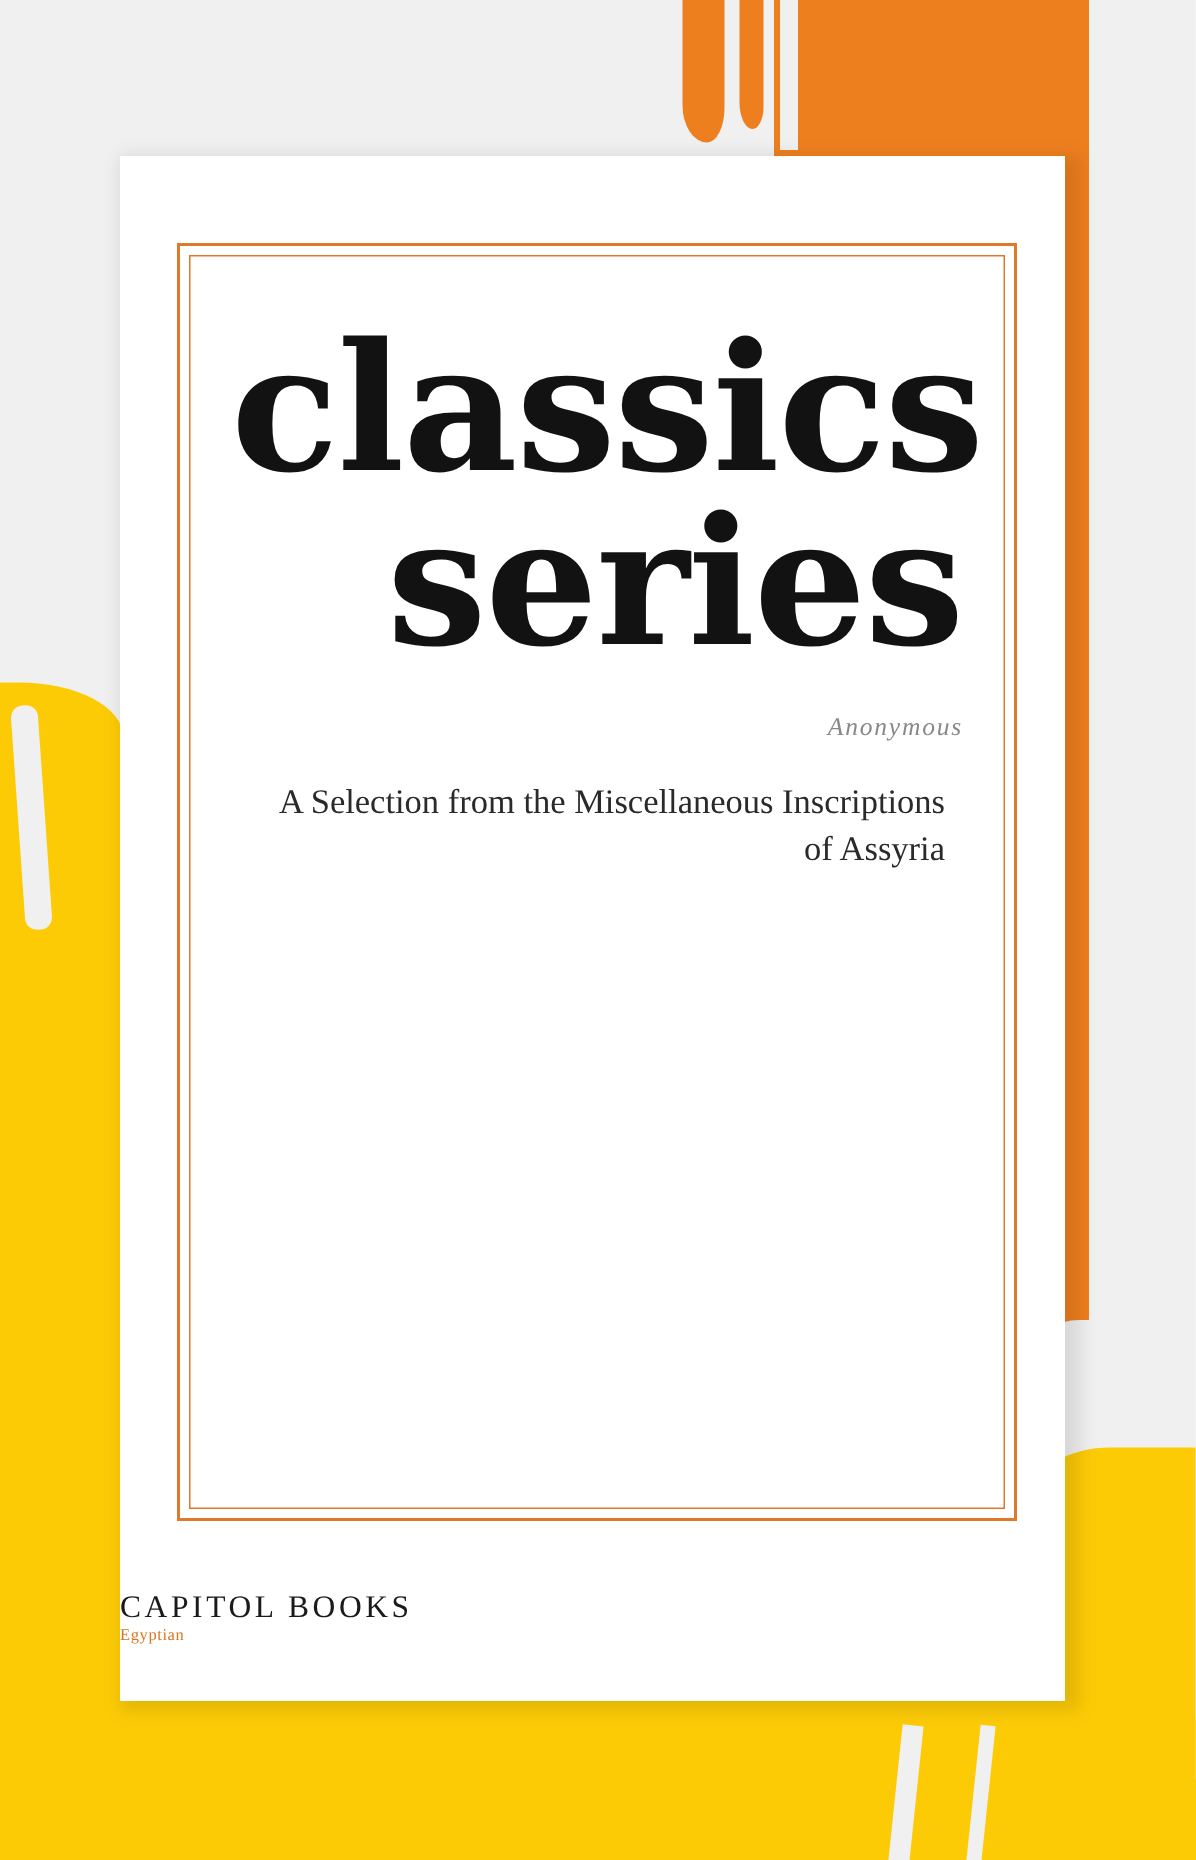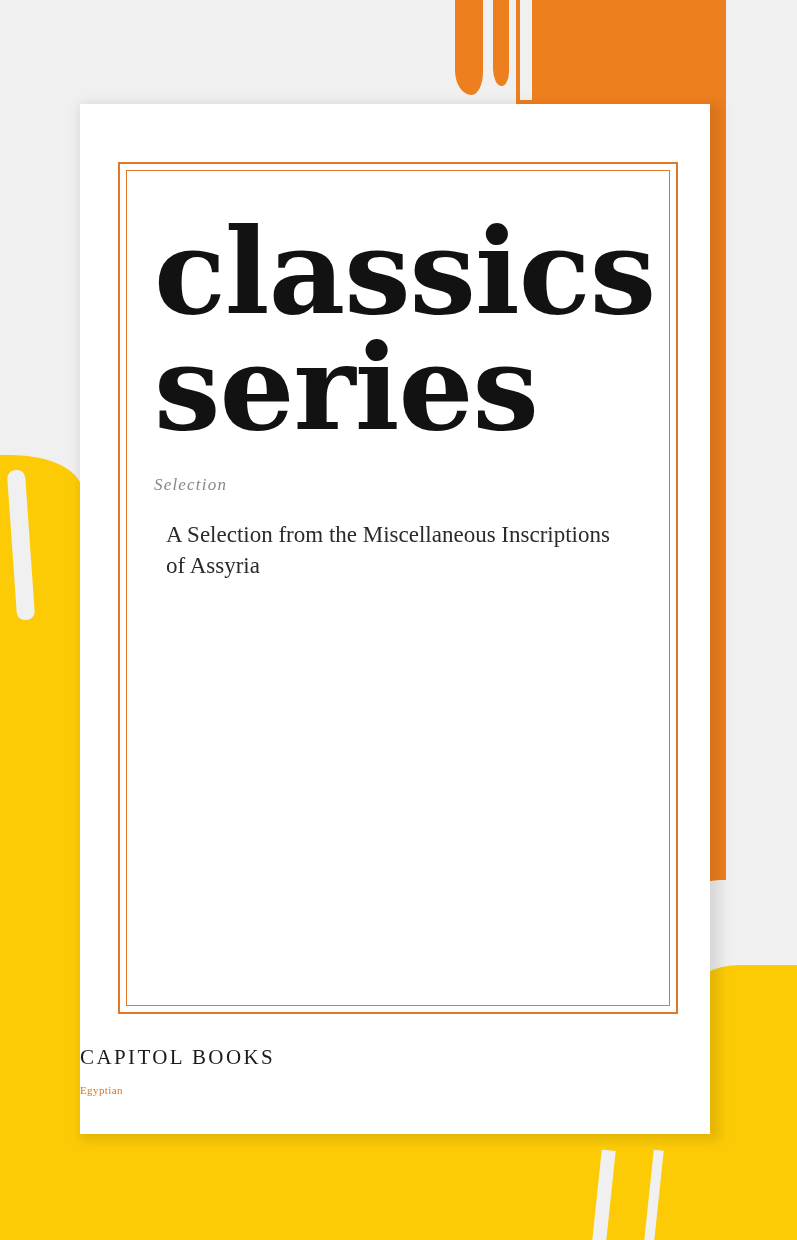--- a/index.html
+++ b/index.html
@@ -161,21 +161,21 @@
     position: absolute;
     inset: 6px;
     border: 1px solid #e0782a;
   }
 
   .content {
     position: absolute;
     left: 0;
     right: 0;
     top: 50px;
-    text-align: left;
+    text-align: right;
     padding: 0 34px;
   }
 
   .title {
     font-family: "DejaVu Serif", serif;
     font-weight: bold;
     font-size: 118px;
     line-height: 0.98;
     color: #121212;
     letter-spacing: -1px;
@@ -214,21 +214,20 @@
     font-family: "Liberation Serif", serif;
     font-size: 21px;
     letter-spacing: 2.4px;
     color: #1a1a1a;
   }
   .imprint {
     font-family: "Liberation Serif", serif;
     font-size: 11px;
     color: #d8751f;
     letter-spacing: 0.4px;
-    margin-top: 14px;
   }
 </style>
 </head>
 <body>
 
 <div class="bg-layer">
   <div class="stroke orange-wide"></div>
   <div class="stroke orange-gap1"></div>
   <div class="stroke orange-thin"></div>
   <div class="stroke orange-thin2"></div>
@@ -246,21 +245,21 @@
 <div class="cover">
 
   <div class="frame-outer">
     <div class="frame-inner"></div>
 
     <div class="content">
       <h1 class="title">
         <span>classics</span>
         <span class="line2">series</span>
       </h1>
-      <div class="author">Selection</div>
+      <div class="author">Anonymous</div>
       <div class="subtitle">A Selection from the Miscellaneous Inscriptions of Assyria</div>
     </div>
   </div>
 
   <div class="publisher-block">
     <div class="publisher">CAPITOL BOOKS</div>
     <div class="imprint">Egyptian</div>
   </div>
 
 </div>

